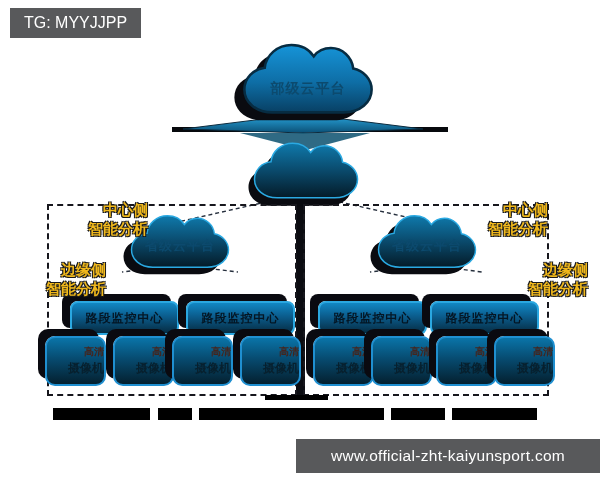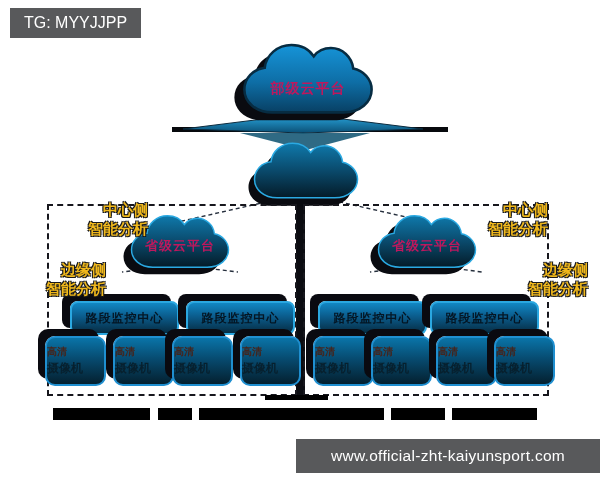--- a/index.html
+++ b/index.html
@@ -10,21 +10,21 @@
   svg.diagram{position:absolute;left:0;top:0;z-index:1;}
 
   .badge{
     position:absolute;background:#58595b;color:#ffffff;display:flex;
     align-items:center;justify-content:center;z-index:30;font-size:16px;
   }
   .badge.tg{left:10px;top:8px;width:131px;height:30px;}
   .badge.site{left:296px;top:439px;width:304px;height:34px;letter-spacing:.3px;font-size:15.5px;}
 
   .cloud-label{
-    position:absolute;z-index:6;color:#be185d;font-weight:bold;
+    position:absolute;z-index:6;color:#0c4a6e;font-weight:bold;
     text-align:center;font-size:13px;letter-spacing:1px;
   }
   .cloud-label.top{left:238px;top:80px;width:140px;font-size:14px;}
   .cloud-label.inet{left:246px;top:165px;width:120px;}
   .cloud-label.provL{left:110px;top:237px;width:140px;}
   .cloud-label.provR{left:357px;top:237px;width:140px;}
 
   .group-rect{position:absolute;border:2px dashed #17171d;z-index:2;}
   .group-rect.left{left:47px;top:204px;width:246px;height:188px;}
   .group-rect.right{left:303px;top:204px;width:242px;height:188px;}
@@ -49,21 +49,21 @@
   }
   .mbox.l1{left:70px;top:271px;}
   .mbox.l2{left:186px;top:271px;}
   .mbox.r1{left:318px;top:271px;}
   .mbox.r2{left:430px;top:271px;}
 
   .cam{
     position:absolute;z-index:8;width:57px;height:46px;border:2px solid #1f8fd0;border-radius:10px;
     background:linear-gradient(180deg,#0a74a8 0%,#074b70 45%,#04202f 100%);
     box-shadow:-7px -7px 0 #0a0a10;
-    display:flex;flex-direction:column;align-items:flex-start;justify-content:center;gap:1px;top:336px;
+    display:flex;flex-direction:column;align-items:flex-end;justify-content:center;gap:1px;top:336px;
   }
   .cam .type{color:#4a2014;font-size:10px;font-weight:bold;opacity:.9;}
   .cam .label{color:#07202e;font-size:12px;font-weight:bold;}
   .cam.c0{left:45px;}  .cam.c1{left:113px;} .cam.c2{left:172px;} .cam.c3{left:240px;}
   .cam.c4{left:313px;} .cam.c5{left:371px;} .cam.c6{left:436px;} .cam.c7{left:494px;}
 
   .redact{position:absolute;background:#000;z-index:20;}
   .redact.b0{left:265px;top:395px;width:63px;height:5px;}
   .redact.s1{left:53px; top:408px;width:97px; height:12px;}
   .redact.s2{left:158px;top:408px;width:34px; height:12px;}

